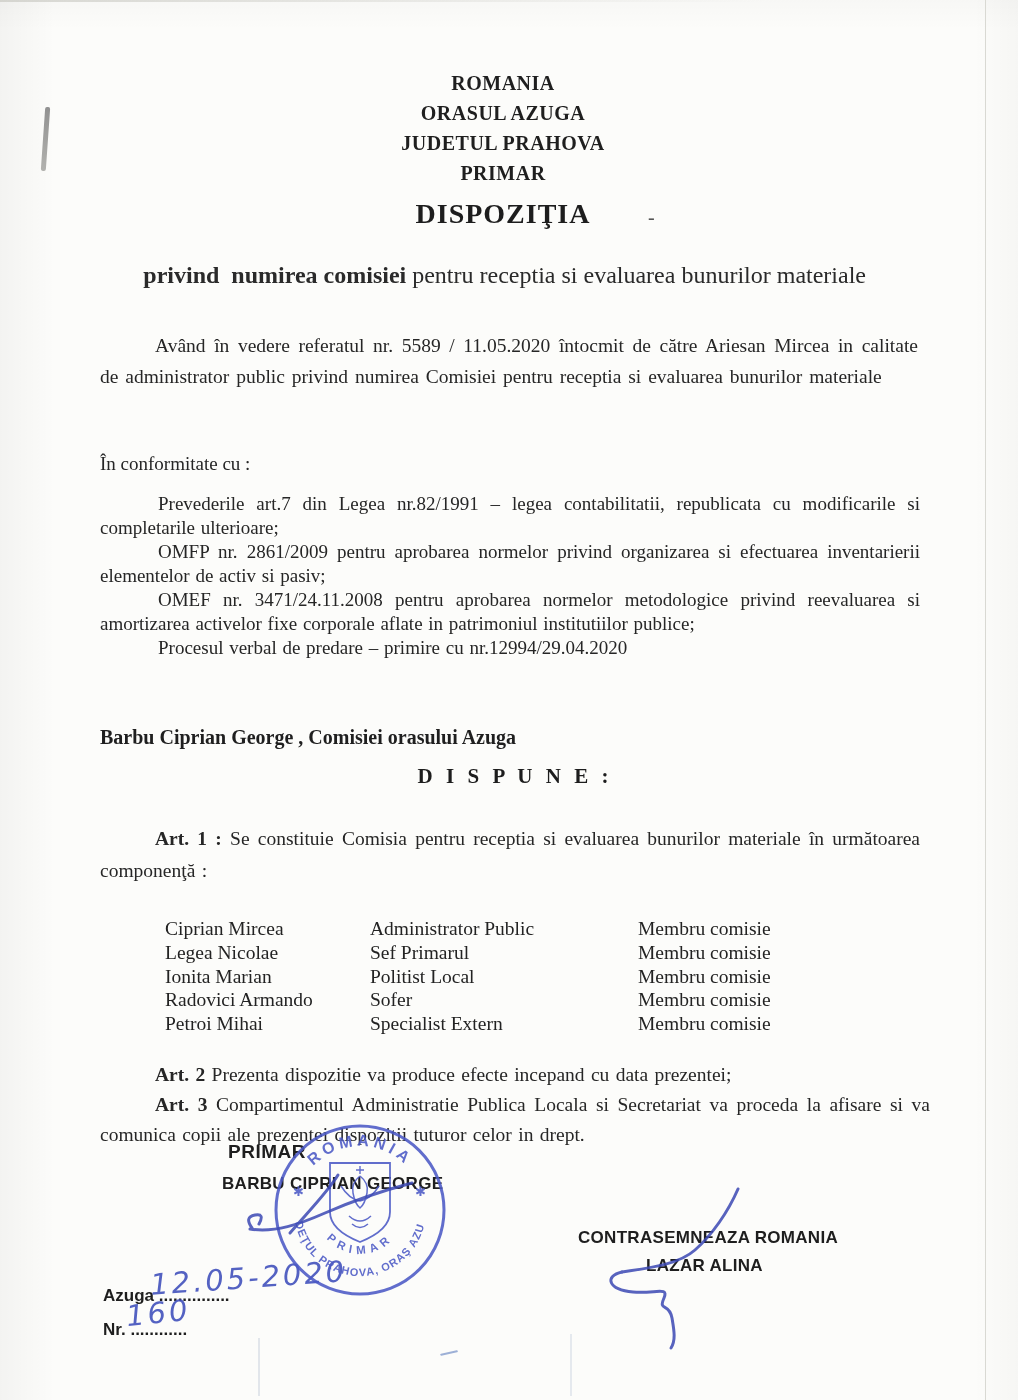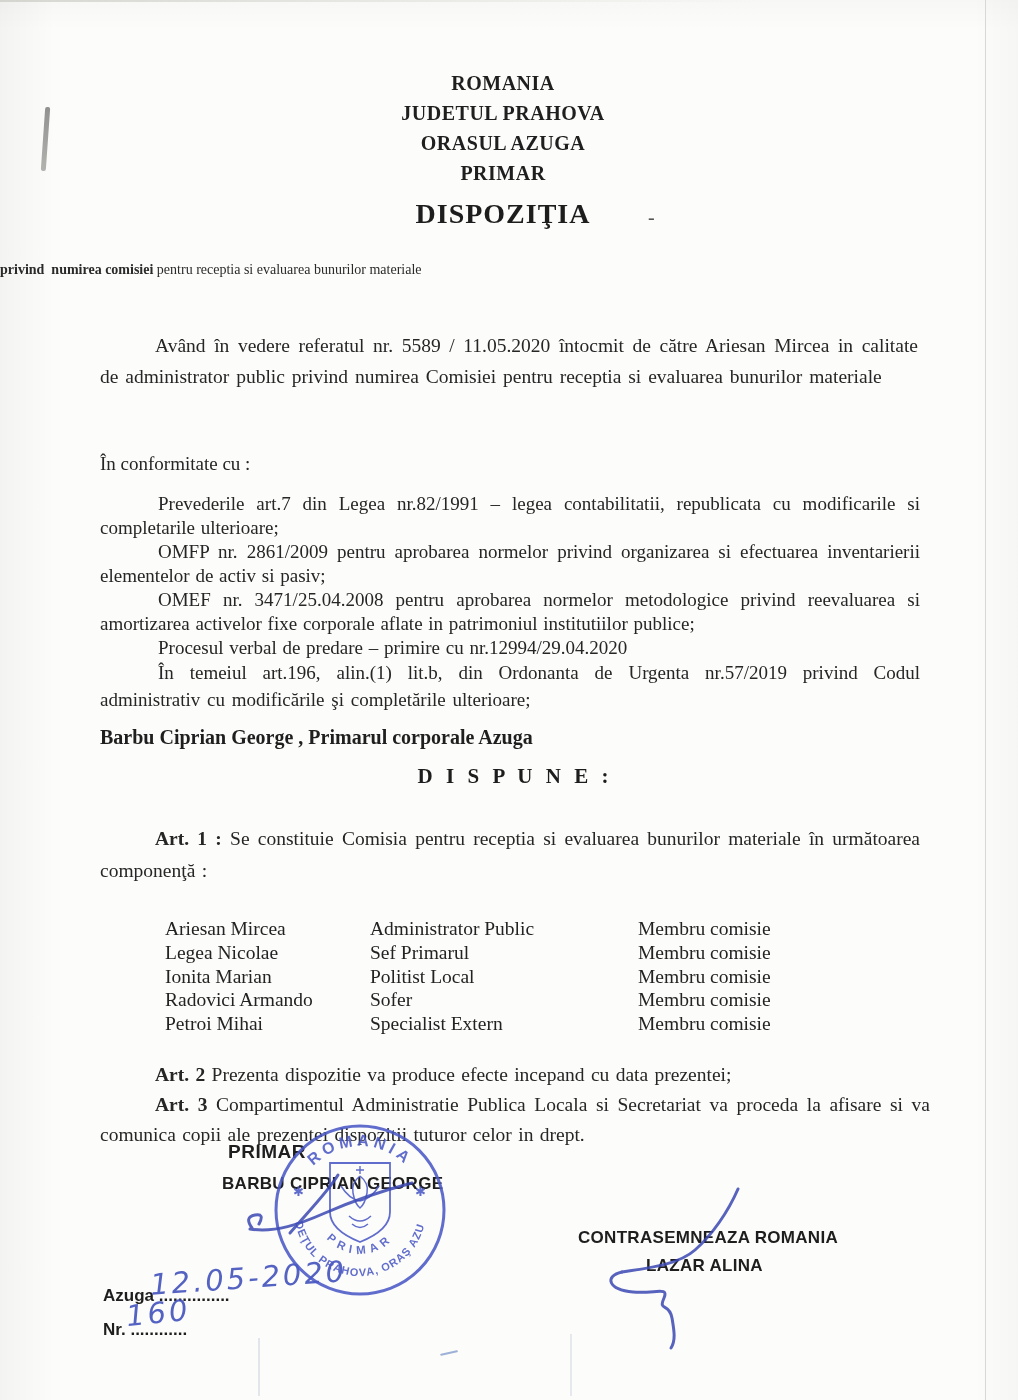--- a/index.html
+++ b/index.html
@@ -18,21 +18,21 @@
   }
   .abs{position:absolute;}
   
   .letterhead{top:68px;left:0;width:1006px;text-align:center;
     font-weight:bold;font-size:20px;line-height:30px;color:#1f1f1f;letter-spacing:.5px;}
   
   .doc-title{top:198px;left:0;width:1006px;text-align:center;
     font-weight:bold;font-size:28px;letter-spacing:1px;color:#1d1d1d;}
   .title-mark{top:206px;left:648px;font-size:20px;color:#555;}
   
-  .subtitle{top:262px;left:0;width:866px;text-align:left;font-size:14px;color:#2a2a2a;white-space:pre-wrap;}
+  .subtitle{top:262px;left:0;width:866px;text-align:right;font-size:24px;color:#2a2a2a;white-space:pre-wrap;}
   .subtitle .b{font-weight:bold;}
   
   .preamble{top:331px;left:100px;width:818px;margin:0;
     font-size:19.5px;line-height:30.5px;text-align:justify;text-indent:55px;word-spacing:2px;}
   
   .conformity{top:452px;left:100px;width:820px;font-size:19px;line-height:24px;text-align:justify;}
   .conformity p{margin:0;}
   .conformity .intro{text-indent:0;margin-bottom:16px;text-align:left;}
   .conformity .item{text-indent:58px;word-spacing:1px;}
   .conformity .temei{text-indent:58px;line-height:26.5px;word-spacing:2px;}
@@ -77,51 +77,50 @@
 
   <div class="abs art-top-edge"></div>
   <div class="abs art-line-left"></div>
   <div class="abs art-edge-right"></div>
   <div class="abs fold-1"></div>
   <div class="abs fold-2"></div>
   <div class="abs blue-dash"></div>
 
   <div class="abs letterhead">
     <div>ROMANIA</div>
+    <div>ORASUL AZUGA</div>
     <div>JUDETUL PRAHOVA</div>
-    <div>ORASUL AZUGA</div>
     <div>PRIMAR</div>
   </div>
 
   <div class="abs doc-title">DISPOZIŢIA</div>
   <div class="abs title-mark">-</div>
 
   <div class="abs subtitle"><span class="b">privind  numirea comisiei</span><span> pentru receptia si evaluarea bunurilor materiale</span></div>
 
   <p class="abs preamble">Având în vedere referatul nr. 5589 / 11.05.2020 întocmit de către Ariesan Mircea in calitate de administrator public privind numirea Comisiei pentru receptia si evaluarea bunurilor materiale</p>
 
   <div class="abs conformity">
     <p class="intro">În conformitate cu :</p>
     <p class="item">Prevederile art.7 din Legea nr.82/1991 – legea contabilitatii, republicata cu modificarile si completarile ulterioare;</p>
     <p class="item">OMFP nr. 2861/2009 pentru aprobarea normelor privind organizarea si efectuarea inventarierii elementelor de activ si pasiv;</p>
-    <p class="item">OMEF nr. 3471/25.04.2008 pentru aprobarea normelor metodologice privind reevaluarea si amortizarea activelor fixe corporale aflate in patrimoniul institutiilor publice;</p>
+    <p class="item">OMEF nr. 3471/24.11.2008 pentru aprobarea normelor metodologice privind reevaluarea si amortizarea activelor fixe corporale aflate in patrimoniul institutiilor publice;</p>
     <p class="item">Procesul verbal de predare – primire cu nr.12994/29.04.2020</p>
-    <p class="temei">În temeiul art.196, alin.(1) lit.b, din Ordonanta de Urgenta nr.57/2019 privind Codul administrativ cu modificările şi completările ulterioare;</p>
   </div>
 
-  <div class="abs issuer">Barbu Ciprian George , Primarul corporale Azuga</div>
+  <div class="abs issuer">Barbu Ciprian George , Comisiei orasului Azuga</div>
   <div class="abs dispune">D I S P U N E :</div>
 
   <p class="abs art art1">
     <span class="lbl">Art. 1 :</span>
     <span>Se constituie Comisia pentru receptia si evaluarea bunurilor materiale în următoarea componenţă :</span>
   </p>
 
   <div class="abs commission">
-    <div>Ariesan Mircea</div>
+    <div>Ciprian Mircea</div>
     <div>Administrator Public</div>
     <div>Membru comisie</div>
 
     <div>Legea Nicolae</div>
     <div>Sef Primarul</div>
     <div>Membru comisie</div>
 
     <div>Ionita Marian</div>
     <div>Politist Local</div>
     <div>Membru comisie</div>

